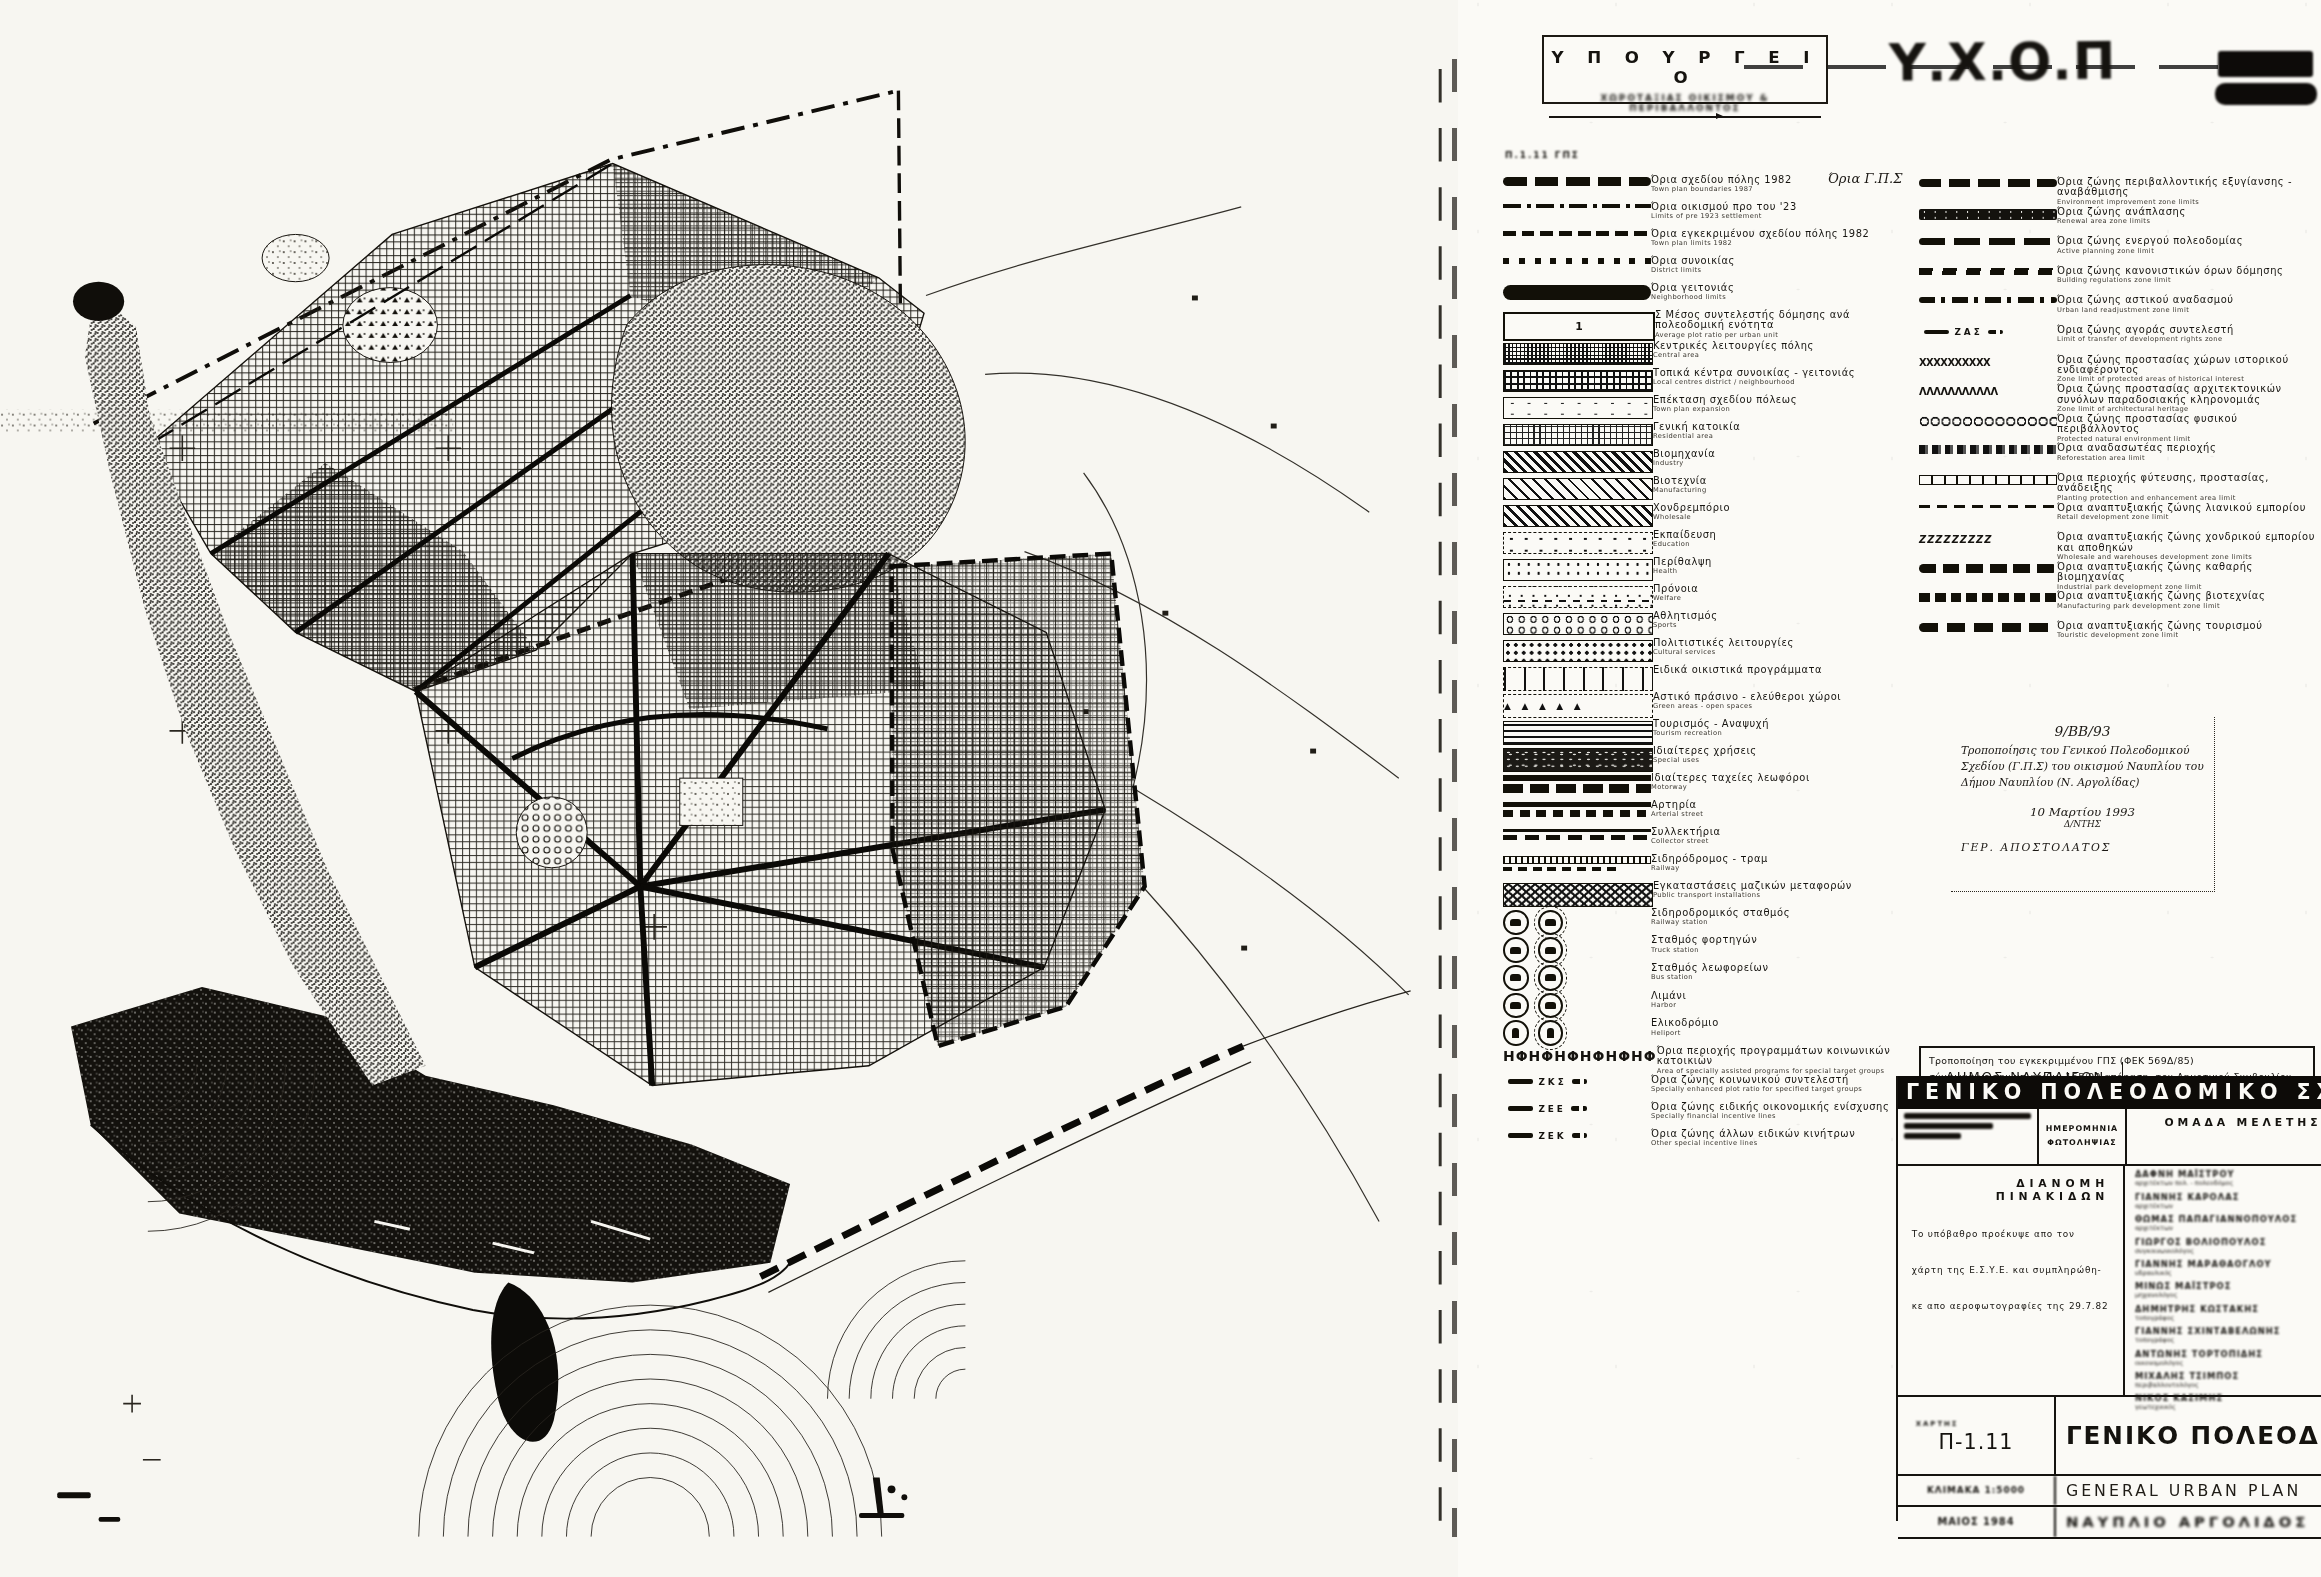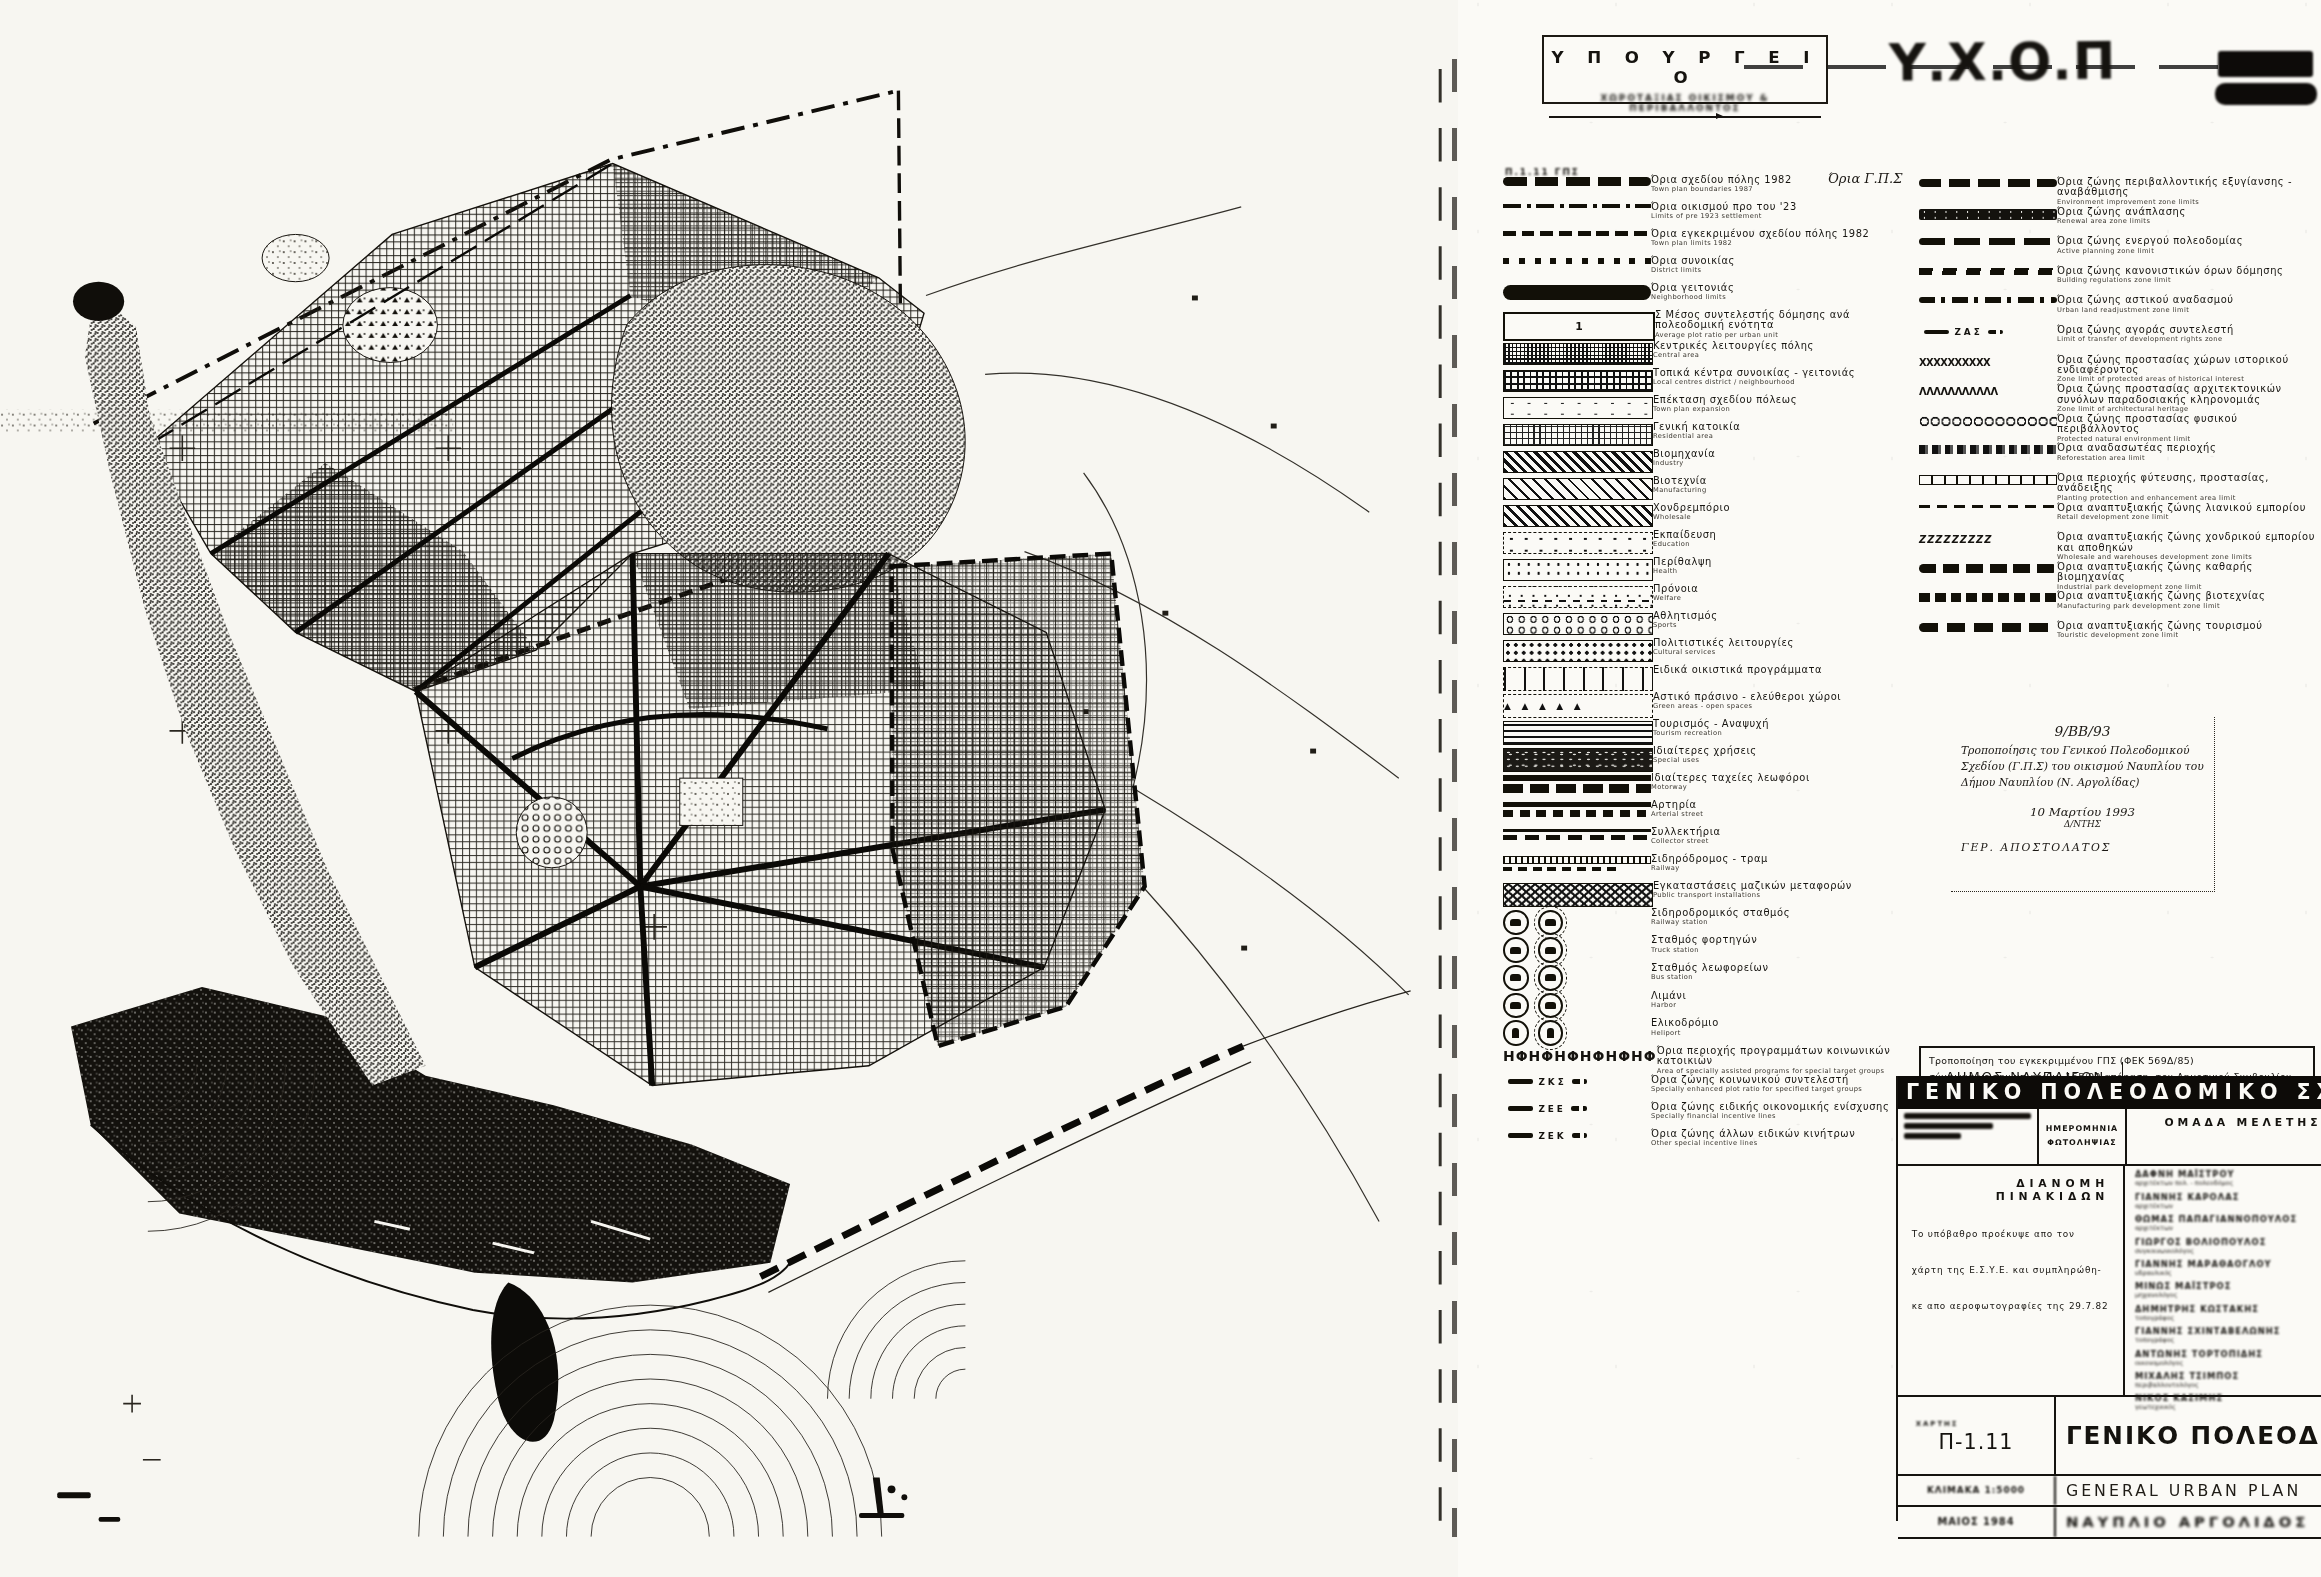--- a/index.html
+++ b/index.html
@@ -37,21 +37,21 @@
 
   
   #yxop{position:absolute;left:431px;top:33px;font-size:51px;font-weight:bold;
     letter-spacing:1px;filter:blur(0.8px);transform:rotate(-.6deg);}
   .stamp-blob{position:absolute;background:#0d0b09;border-radius:3px;filter:blur(0.8px);}
 
   
   .legend-col{position:absolute;display:flex;flex-direction:column;}
   #legend-left{left:45px;top:175px;width:409px;}
   #legend-right{left:461px;top:177px;width:403px;}
-  #sheet-ref{position:absolute;left:47px;top:167px;font-size:8.9px;letter-spacing:2px;filter:blur(0.8px);font-weight:bold;}
+  #sheet-ref{position:absolute;left:47px;top:150px;font-size:8.9px;letter-spacing:2px;filter:blur(0.8px);font-weight:bold;}
 
   .lrow{display:flex;align-items:flex-start;min-height:27px;position:relative;}
   #legend-right .lrow{min-height:29.6px;}
   .sym{flex:0 0 148px;margin-top:2px;position:relative;display:flex;align-items:center;}
   #legend-right .sym{flex:0 0 138px;}
   .labels{flex:1;line-height:1.05;}
   .lab{font-size:9.9px;letter-spacing:0.6px;filter:blur(0.3px);font-weight:500;display:block;}
   .sub{font-size:6.7px;letter-spacing:0.4px;color:#3a362f;filter:blur(0.5px);display:block;margin-top:1px;}
   .note{position:absolute;left:325px;top:-3.9px;font-size:13px;white-space:nowrap;}
   .sym--boundary-gps{height:8.9px;width:136px;border-radius:4.9px;

